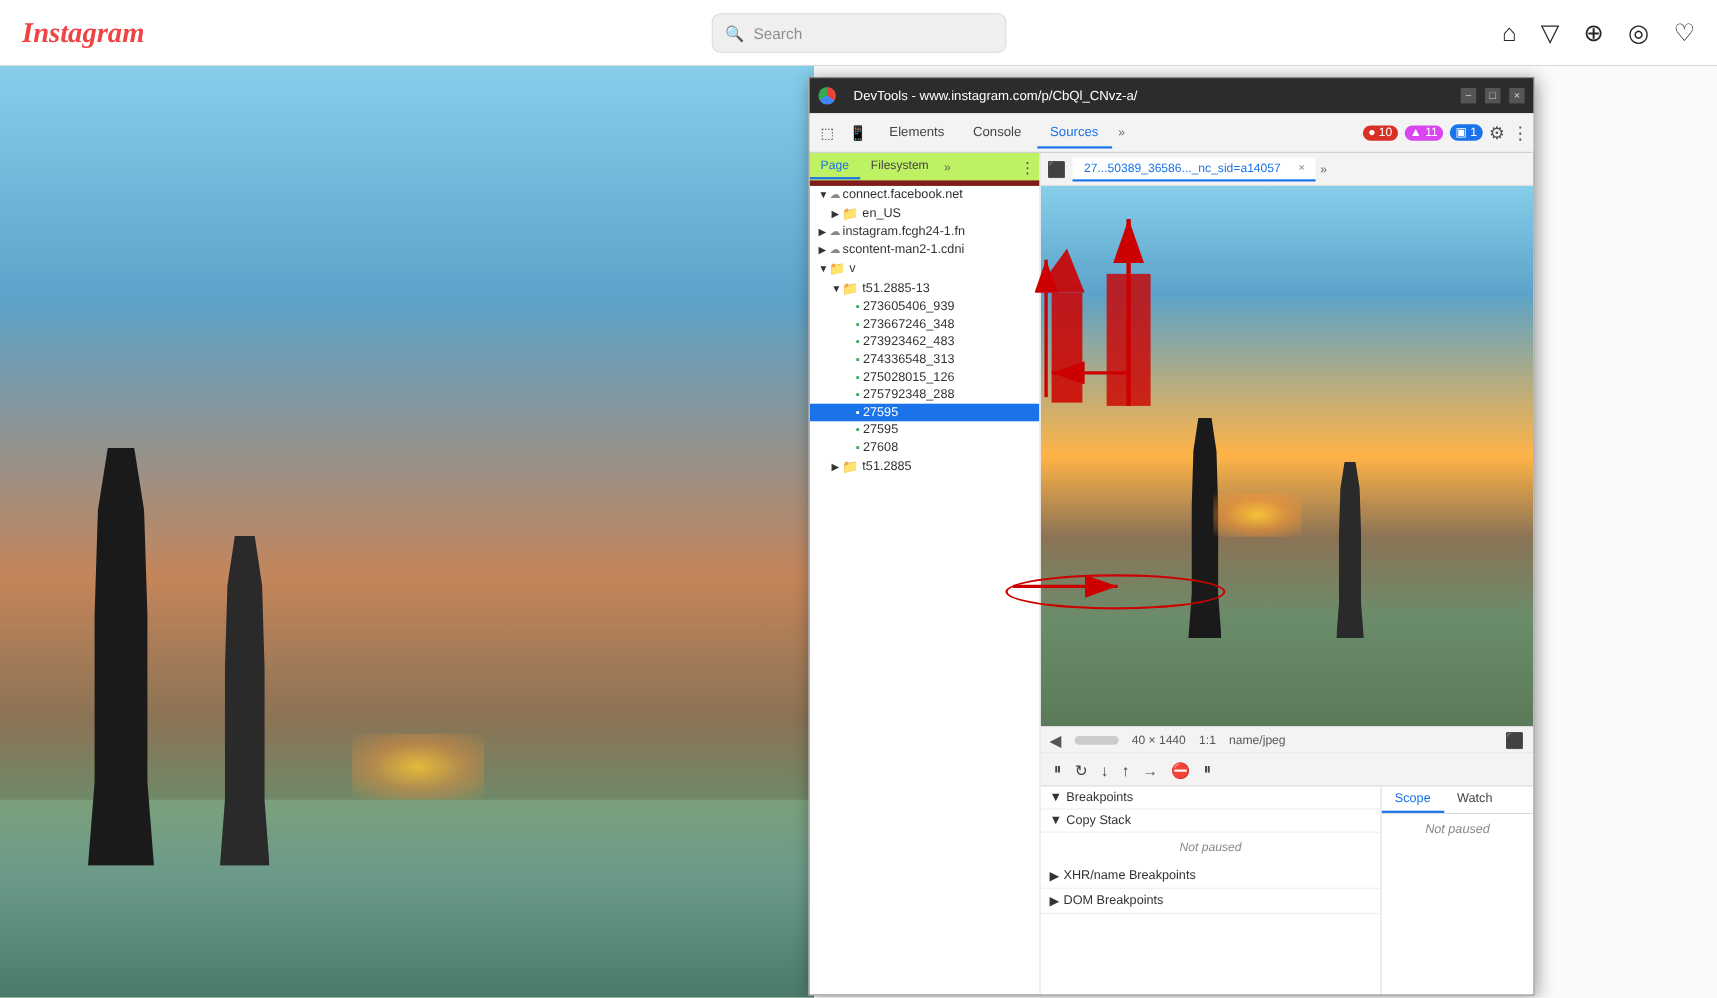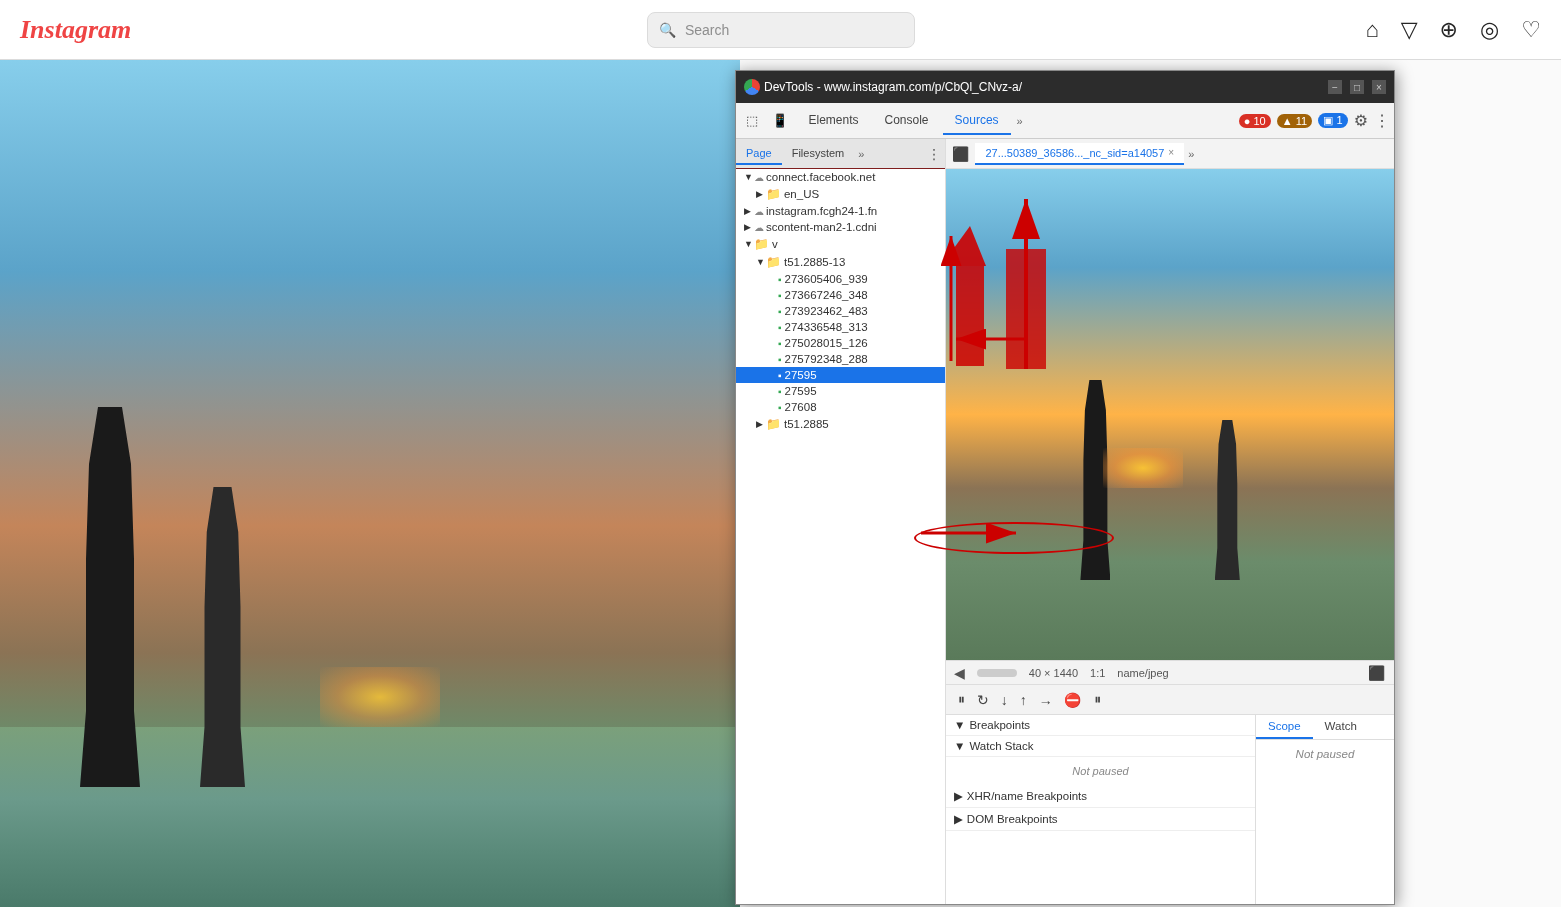--- a/index.html
+++ b/index.html
@@ -117,21 +117,21 @@
       z-index: 10;
     }
 
     
     .dt-titlebar {
       background: #2c2c2c;
       height: 32px;
       display: flex;
       align-items: center;
       padding: 0 8px;
-      gap: 4px;
+      gap: 16px;
       flex-shrink: 0;
     }
     .dt-chrome-icon {
       width: 16px;
       height: 16px;
       border-radius: 50%;
       background: conic-gradient(#ea4335 0deg 120deg, #4285f4 120deg 240deg, #34a853 240deg 360deg);
     }
     .dt-title {
       color: #fff;
@@ -190,21 +190,21 @@
       align-items: center;
       gap: 6px;
     }
     .dt-badge {
       font-size: 11px;
       color: #fff;
       border-radius: 10px;
       padding: 1px 5px;
     }
     .dt-badge-red { background: #d93025; }
-    .dt-badge-yellow { background: #a16207; }
+    .dt-badge-yellow { background: #d946ef; }
     .dt-badge-blue { background: #1a73e8; }
     .dt-settings-icon { font-size: 16px; color: #555; cursor: pointer; }
 
     
     .dt-sources-area {
       display: flex;
       flex: 1;
       overflow: hidden;
     }
 
@@ -212,22 +212,22 @@
     .dt-file-panel {
       width: 210px;
       border-right: 1px solid #ddd;
       display: flex;
       flex-direction: column;
       flex-shrink: 0;
       overflow: hidden;
     }
     .dt-panel-tabs {
       display: flex;
-      background: #e5e5e5;
-      border-bottom: 1px solid #7f1d1d;
+      background: #bef264;
+      border-bottom: 5px solid #7f1d1d;
       height: 30px;
       align-items: center;
       flex-shrink: 0;
     }
     .dt-panel-tab {
       padding: 4px 10px;
       font-size: 11px;
       color: #444;
       cursor: pointer;
       border-bottom: 2px solid transparent;
@@ -296,21 +296,21 @@
       padding: 2px 6px;
     }
     .dt-source-tab {
       padding: 4px 10px;
       font-size: 11px;
       color: #444;
       cursor: pointer;
       border-bottom: 2px solid transparent;
       display: flex;
       align-items: center;
-      gap: 4px;
+      gap: 16px;
       white-space: nowrap;
     }
     .dt-source-tab.active { background: #fff; border-bottom: 2px solid #1a73e8; color: #1a73e8; }
     .dt-tab-close { font-size: 10px; color: #888; cursor: pointer; }
 
     
     .dt-code-area {
       flex: 1;
       overflow: hidden;
       position: relative;
@@ -709,21 +709,21 @@
 
             <div class="dt-debug-left">
 
               <div class="dt-section-header">
                 <span>▼</span>
                 <span>Breakpoints</span>
               </div>
 
               <div class="dt-section-header">
                 <span>▼</span>
-                <span>Watch Stack</span>
+                <span>Copy Stack</span>
               </div>
               <div class="dt-section-content">Not paused</div>
 
               <div class="dt-section-header">
                 <span>▶</span>
                 <span>XHR/name Breakpoints</span>
               </div>
 
               <div class="dt-section-header">
                 <span>▶</span>

